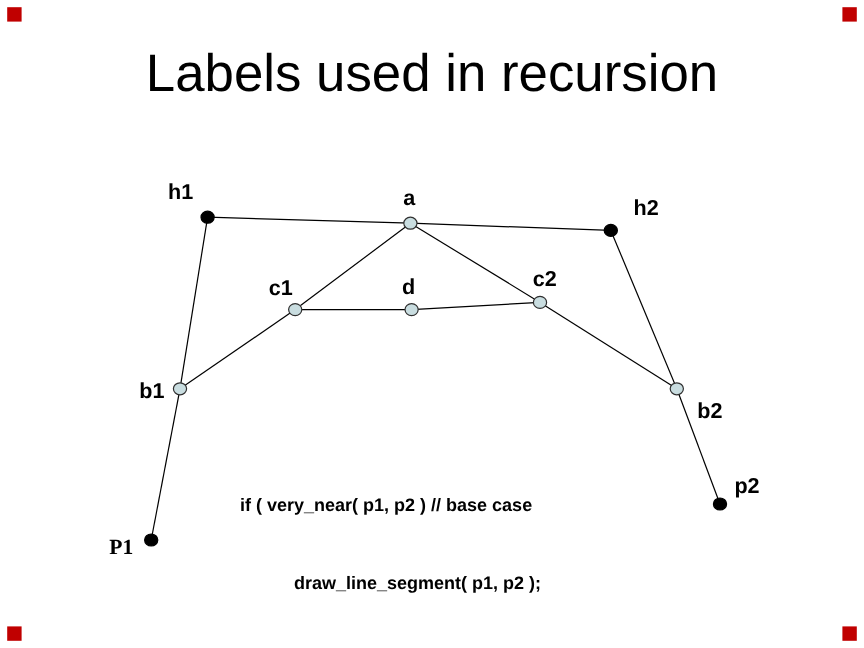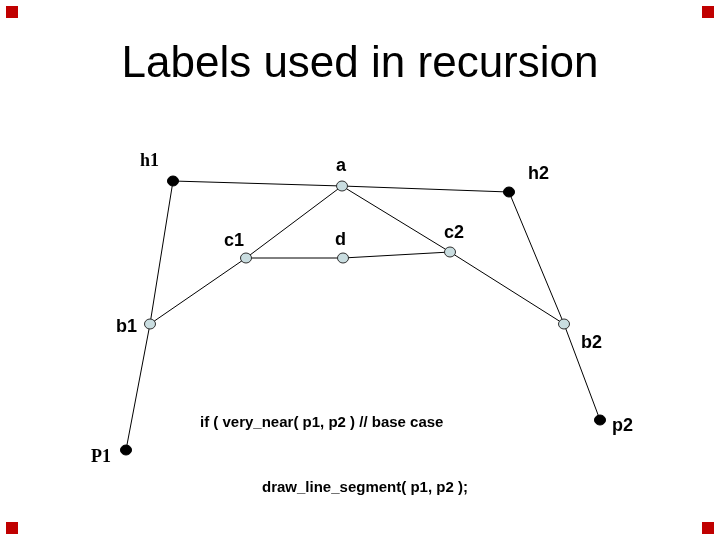--- a/index.html
+++ b/index.html
@@ -50,21 +50,21 @@
   }
   .code-block {
     position: absolute;
     left: 200px; top: 368px;
     font-size: 15px;
     font-weight: 700;
     color: #000000;
     line-height: 21.5px;
     white-space: pre;
   }
-  .code-line.ind-a { margin-left: 62px; }
+  .code-line.ind-a { margin-left: 45px; }
 </style>
 </head>
 <body>
 
 <div class="slide">
 
   <div class="corner-marker corner-tl" style="background: rgb(192, 0, 0);"></div>
   <div class="corner-marker corner-tr" style="background: rgb(192, 0, 0);"></div>
   <div class="corner-marker corner-bl" style="background: rgb(192, 0, 0);"></div>
   <div class="corner-marker corner-br" style="background: rgb(192, 0, 0);"></div>
@@ -90,30 +90,30 @@
       <ellipse cx="246" cy="258" rx="5.5" ry="5" fill="#c9dde0" stroke="#2f2f2f" stroke-width="1"></ellipse>
       <ellipse cx="343" cy="258" rx="5.5" ry="5" fill="#c9dde0" stroke="#2f2f2f" stroke-width="1"></ellipse>
       <ellipse cx="450" cy="252" rx="5.5" ry="5" fill="#c9dde0" stroke="#2f2f2f" stroke-width="1"></ellipse>
       <ellipse cx="150" cy="324" rx="5.5" ry="5" fill="#c9dde0" stroke="#2f2f2f" stroke-width="1"></ellipse>
       <ellipse cx="564" cy="324" rx="5.5" ry="5" fill="#c9dde0" stroke="#2f2f2f" stroke-width="1"></ellipse>
       <ellipse cx="126" cy="450" rx="5.5" ry="5" fill="#000000" stroke="#000000" stroke-width="1"></ellipse>
       <ellipse cx="600" cy="420" rx="5.5" ry="5" fill="#000000" stroke="#000000" stroke-width="1"></ellipse>
     </svg>
 
   <div>
-      <div class="point-label" style="left: 140px; top: 151px; font-family: Liberation Serif, serif;">h1</div>
+      <div class="point-label" style="left: 140px; top: 151px;">h1</div>
       <div class="point-label" style="left: 336px; top: 156px;">a</div>
       <div class="point-label" style="left: 528px; top: 164px;">h2</div>
       <div class="point-label" style="left: 224px; top: 231px; text-align: right;">c1</div>
       <div class="point-label" style="left: 335px; top: 230px;">d</div>
       <div class="point-label" style="left: 444px; top: 223px;">c2</div>
       <div class="point-label" style="left: 116px; top: 317px;">b1</div>
       <div class="point-label" style="left: 581px; top: 308px; margin-top: 25px;">b2</div>
       <div class="point-label" style="left: 91px; top: 447px; font-family: Liberation Serif, serif;">P1</div>
-      <div class="point-label" style="left: 612px; top: 416px; text-align: right;">p2</div>
+      <div class="point-label" style="left: 612px; top: 396px; text-align: right;">p2</div>
     </div>
 
   <div class="code-block">
     <div class="code-line">if ( very_near( p1, p2 ) // base case</div>
     <div class="code-line ind-a">draw_line_segment( p1, p2 );</div>
     
     
     
     
   </div>

